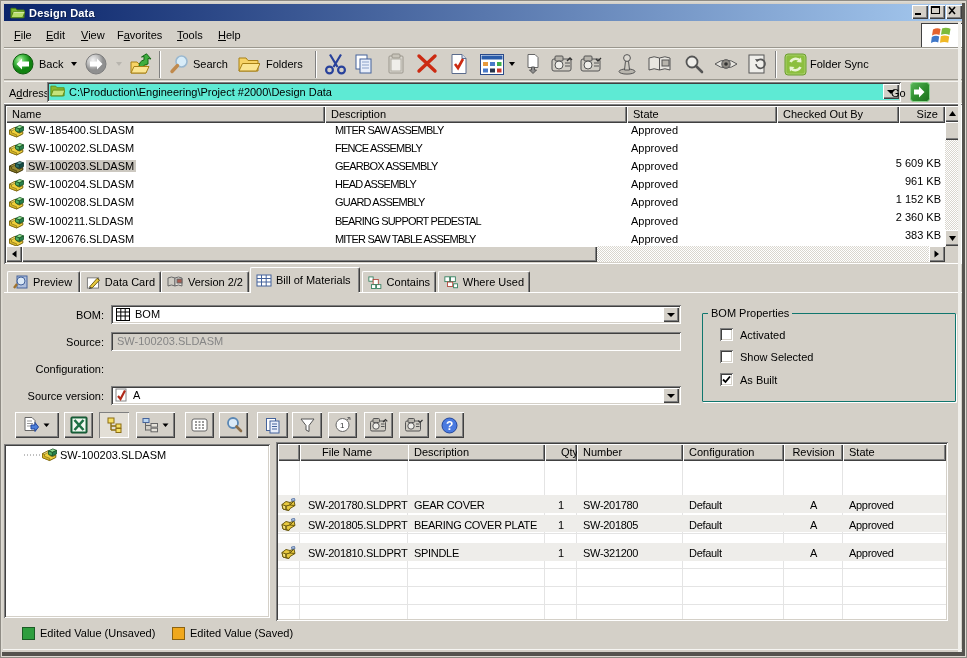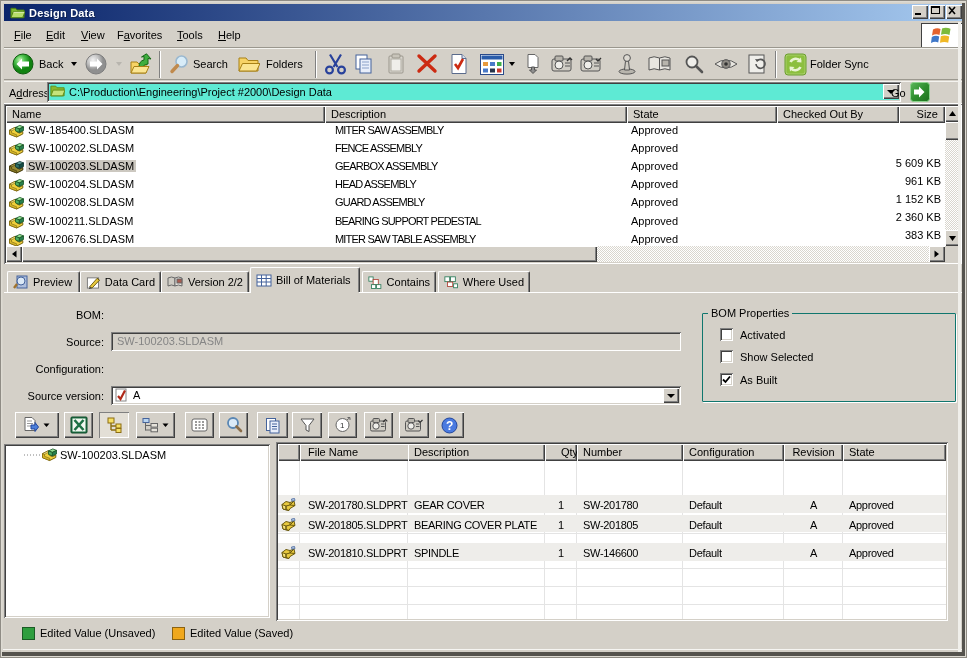--- a/index.html
+++ b/index.html
@@ -461,20 +461,30 @@
         <rect x="1" y="1" width="5.5" height="5.5" fill="#fff" stroke="#2e7d5b"></rect>
         <rect x="7.5" y="1" width="5.5" height="5.5" fill="#fff" stroke="#2e7d5b"></rect>
         <rect x="4" y="7" width="6" height="5" fill="#fff" stroke="#b04438"></rect>
         <rect x="11" y="9" width="4.5" height="4.5" fill="#fff" stroke="#2e7d5b"></rect>
       </svg>Where Used</div>
     <div class="a" style="left:0;top:28px;width:959px;height:1px;background:#fff"></div>
     <div class="a" style="left:247px;top:28px;width:108px;height:1px;background:#d4d0c8"></div>
   </div>
   <div class="a" id="page" style="left:4px;top:293px;width:959px;height:357px">
     <span class="lbl" style="left:0px;top:16px">BOM:</span>
+    <div class="field" style="top:12px">
+      <svg class="a" style="left:5px;top:3px" width="14" height="13" viewBox="0 0 14 13">
+        <rect x="0.5" y="0.5" width="13" height="12" fill="#fff" stroke="#000"></rect>
+        <path d="M0.5 4 L13.5 4 M0.5 8 L13.5 8 M4.8 0.5 L4.8 12.5 M9.2 0.5 L9.2 12.5" stroke="#000"></path>
+      </svg>
+      <span class="a" style="left:24px;top:3px">BOM</span>
+      <div class="drop">
+          <div class="darr"></div>
+        </div>
+    </div>
     <span class="lbl" style="left:0px;top:43px">Source:</span>
     <div class="field" style="top:39px;background:#d4d0c8">
       <span class="a" style="left:6px;top:3px;color:#858585">SW-100203.SLDASM</span>
     </div>
     <span class="lbl" style="left:0px;top:70px">Configuration:</span>
     <span class="lbl" style="left:0px;top:97px">Source version:</span>
     <div class="field" style="top:93px">
       <svg class="a" style="left:4px;top:2px" width="13" height="14" viewBox="0 0 13 14">
         <rect x="1" y="1" width="10" height="12" fill="#fff" stroke="#888"></rect>
         <path d="M3 8 L5.5 11 L10 2.5" stroke="#b02a1a" stroke-width="2.2" fill="none"></path>
@@ -593,21 +603,21 @@
           <path d="M0 2 H18" stroke="#808080" stroke-dasharray="1 2"></path>
         </svg>
       <svg class="a" style="left:37px;top:3px" width="16" height="16" viewBox="0 0 16 15">
           <use href="#asm"></use>
         </svg>
       <span class="a" style="left:56px;top:5px">SW-100203.SLDASM</span>
     </div>
     <div class="a sunk" style="left:272px;top:149px;width:672px;height:179px;background:#fff">
       <div class="a" style="left:2px;top:2px;width:668px;height:175px;overflow:hidden" id="bomtbl">
         <div class="bh" style="left:0px;width:22px"></div>
-        <div class="bh" style="left:22px;width:128px;padding-left:8px">File Name</div>
+        <div class="bh" style="left:22px;width:128px;padding-left:22px">File Name</div>
         <div class="bh" style="left:130px;width:137px">Description</div>
         <div class="bh" style="left:267px;width:32px;padding-left:16px;text-align:center">Qty</div>
         <div class="bh" style="left:299px;width:106px">Number</div>
         <div class="bh" style="left:405px;width:101px">Configuration</div>
         <div class="bh" style="left:506px;width:59px;padding-left:0;text-align:center">Revision</div>
         <div class="bh" style="left:565px;width:103px">State</div>
         <div class="gl" style="left:21px;top:17px;width:1px;height:158px"></div>
         <div class="gl" style="left:129px;top:17px;width:1px;height:158px"></div>
         <div class="gl" style="left:266px;top:17px;width:1px;height:158px"></div>
         <div class="gl" style="left:298px;top:17px;width:1px;height:158px"></div>
@@ -643,21 +653,21 @@
             <span class="a" style="left:506px;top:4px;width:59px;text-align:center">A</span>
             <span class="a" style="left:571px;top:4px">Approved</span>
           </div>
         <div class="brow" style="top:65px">
             <svg class="a" style="left:2px;top:2px" width="16" height="16" viewBox="0 0 16 15">
               <use href="#prt"></use>
             </svg>
             <span class="a" style="left:30px;top:4px">SW-201810.SLDPRT</span>
             <span class="a" style="left:136px;top:4px">SPINDLE</span>
             <span class="a" style="left:267px;top:4px;width:32px;text-align:center">1</span>
-            <span class="a" style="left:305px;top:4px">SW-146600</span>
+            <span class="a" style="left:305px;top:4px">SW-321200</span>
             <span class="a" style="left:411px;top:4px">Default</span>
             <span class="a" style="left:506px;top:4px;width:59px;text-align:center">A</span>
             <span class="a" style="left:571px;top:4px">Approved</span>
           </div>
       </div>
     </div>
     <div class="a" style="left:18px;top:334px;width:13px;height:13px;background:#2e9e3e;border:1px solid #1a5c24"></div>
     <span class="a" style="left:36px;top:334px">Edited Value (Unsaved)</span>
     <div class="a" style="left:168px;top:334px;width:13px;height:13px;background:#f0a81d;border:1px solid #8c6210"></div>
     <span class="a" style="left:186px;top:334px">Edited Value (Saved)</span>

